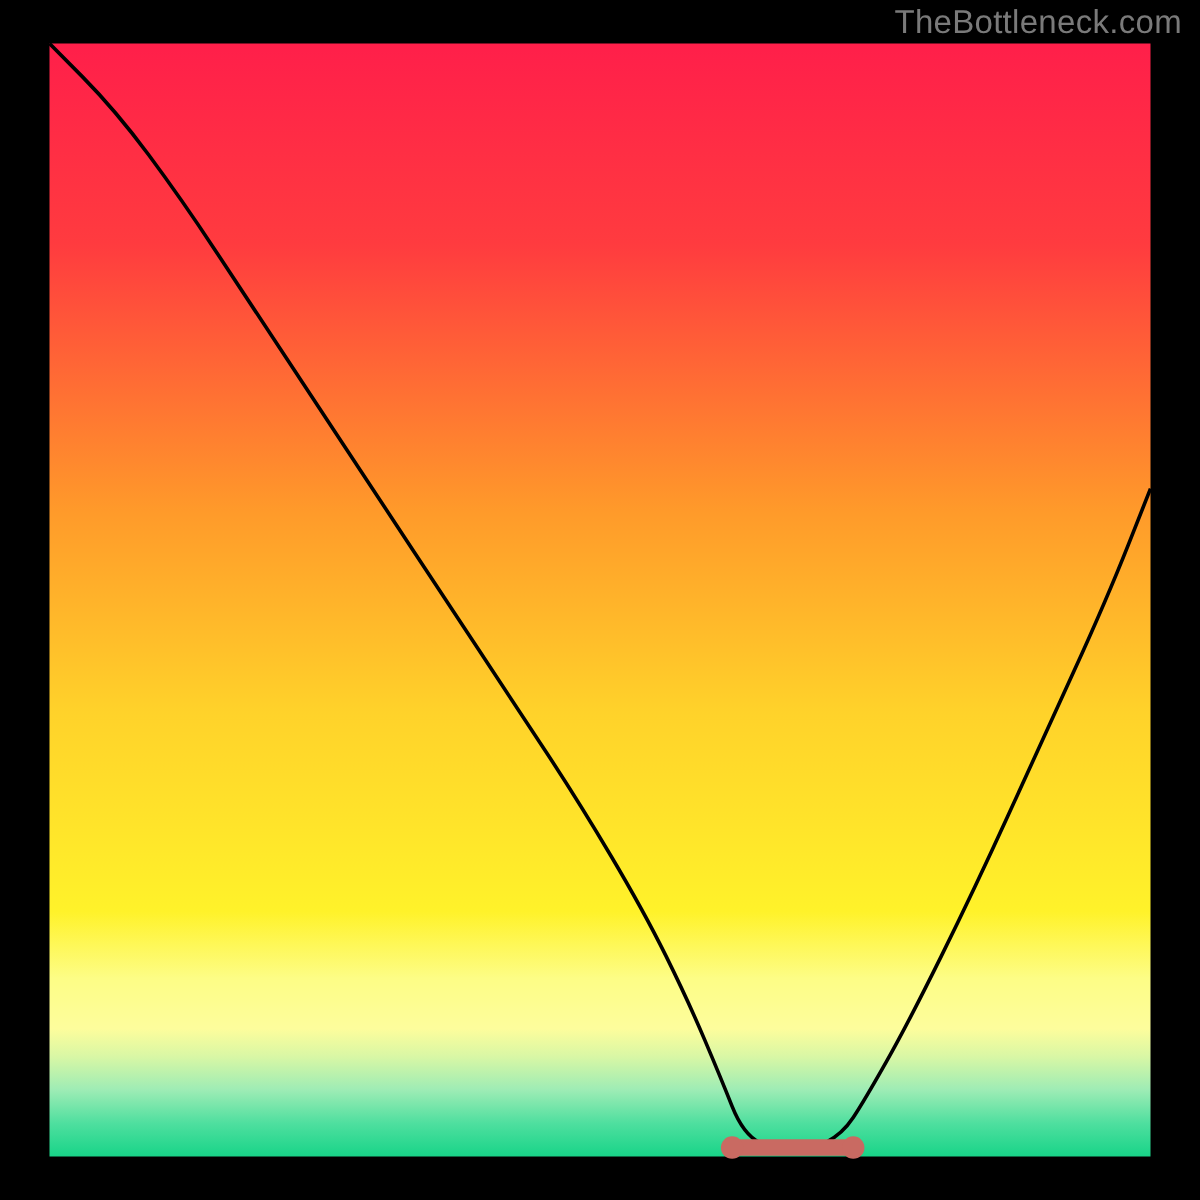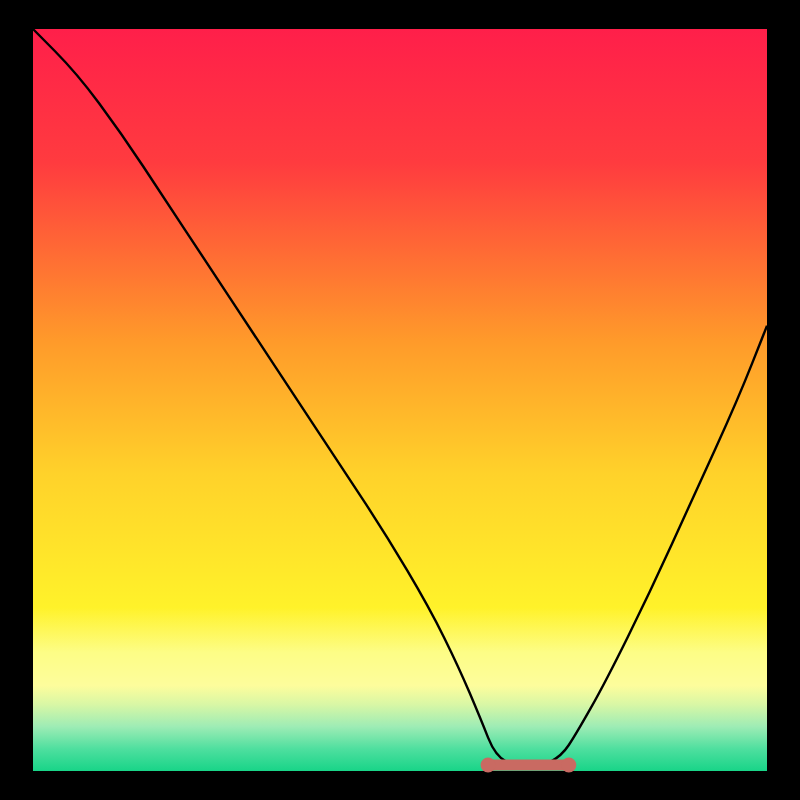--- a/index.html
+++ b/index.html
@@ -28,20 +28,21 @@
   }
   svg {
     display: block;
   }
 </style>
 </head>
 <body>
 
 <div class="canvas">
 
+  <div class="watermark">TheBottleneck.com</div>
 
   <svg width="800" height="800" viewBox="0 0 800 800">
     <defs>
       <linearGradient id="bg-grad" x1="0" y1="0" x2="0" y2="1">
 
       <stop offset="0%" stop-color="#ff1f4a"></stop>
           <stop offset="18%" stop-color="#ff3b3f"></stop>
           <stop offset="42%" stop-color="#ff9a2a"></stop>
           <stop offset="60%" stop-color="#ffd22a"></stop>
           <stop offset="78%" stop-color="#fff22a"></stop>

